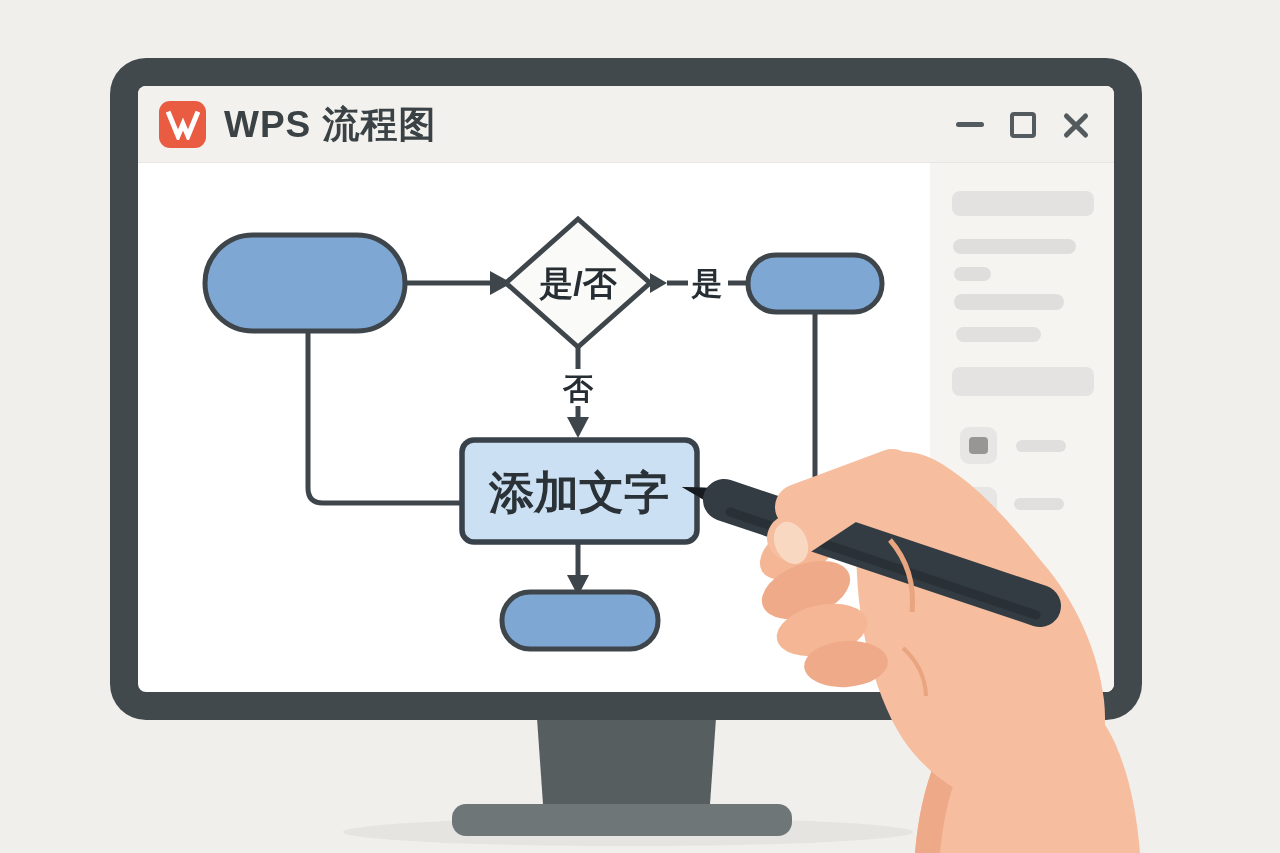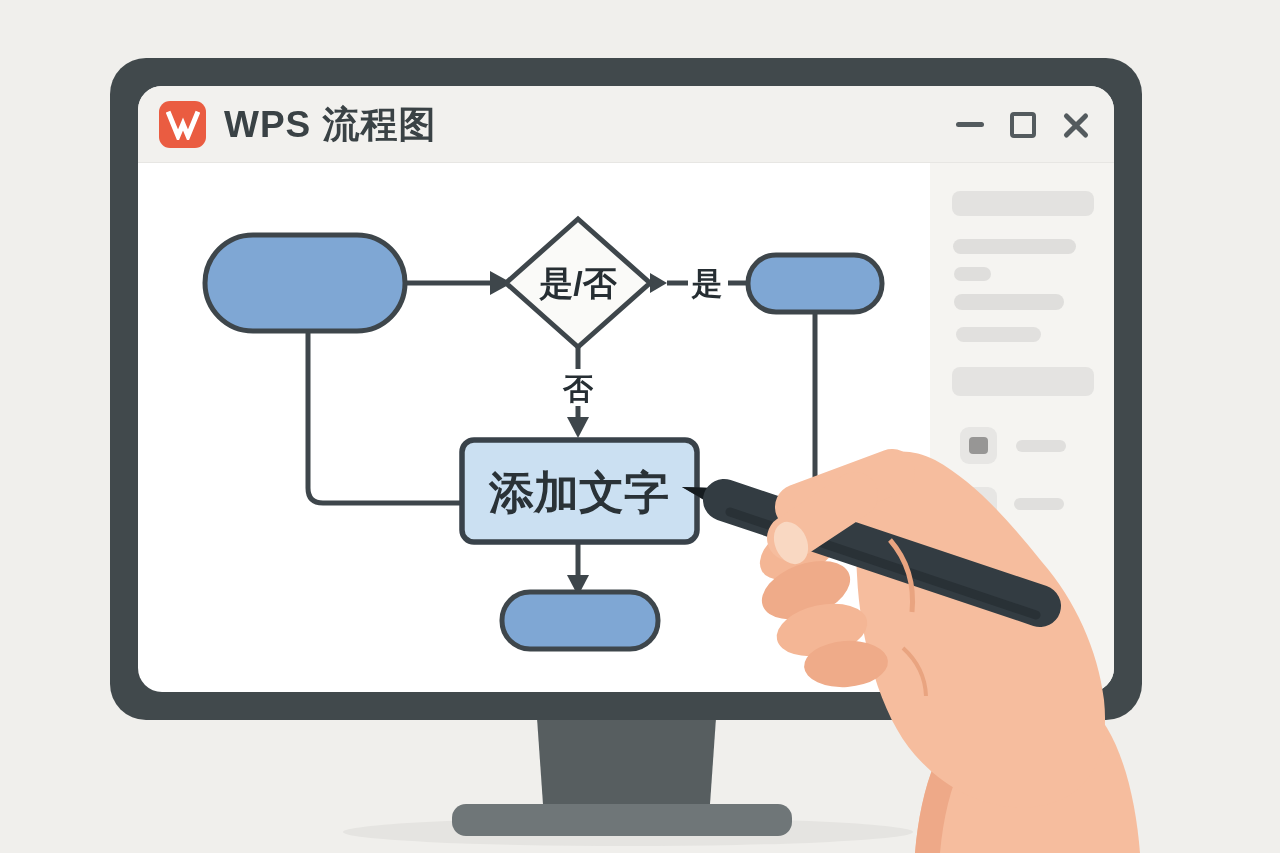--- a/index.html
+++ b/index.html
@@ -10,21 +10,21 @@
   
   .floor-shadow { position:absolute; left:343px; top:818px; width:570px; height:28px;
                   background:#E5E4E1; border-radius:50%; z-index:0; }
   .stand-neck { position:absolute; left:537px; top:718px; width:179px; height:90px;
                 background:#575E60; clip-path:polygon(0 0,100% 0,96.5% 100%,3.5% 100%); z-index:1; }
   .stand-base { position:absolute; left:452px; top:804px; width:340px; height:32px;
                 background:#6F7678; border-radius:14px; z-index:1; }
   .monitor-frame { position:absolute; left:110px; top:58px; width:1032px; height:662px;
                    background:#41494C; border-radius:36px; z-index:2; }
   .screen { position:absolute; left:138px; top:86px; width:976px; height:606px;
-            background:#FFFFFF; border-radius:24px; overflow:hidden; z-index:3; }
+            background:#FFFFFF; border-radius:8px; overflow:hidden; z-index:3; }
 
   
   .titlebar { position:absolute; left:0; top:0; width:976px; height:77px;
               background:#F2F1EE; border-bottom:1px solid #E7E6E3;
               display:flex; align-items:center; }
   .logo { position:absolute; left:21px; top:15px; width:47px; height:47px;
           background:#EA5C41; border-radius:11px; display:flex; align-items:center; justify-content:center; }
   .app-title { position:absolute; left:86px; top:0; height:77px; line-height:77px;
                font-size:37px; font-weight:700; color:#3A4245; letter-spacing:1px; white-space:nowrap; }
   .win-controls { position:absolute; right:24px; top:0; height:77px; display:flex; align-items:center; gap:26px; }

